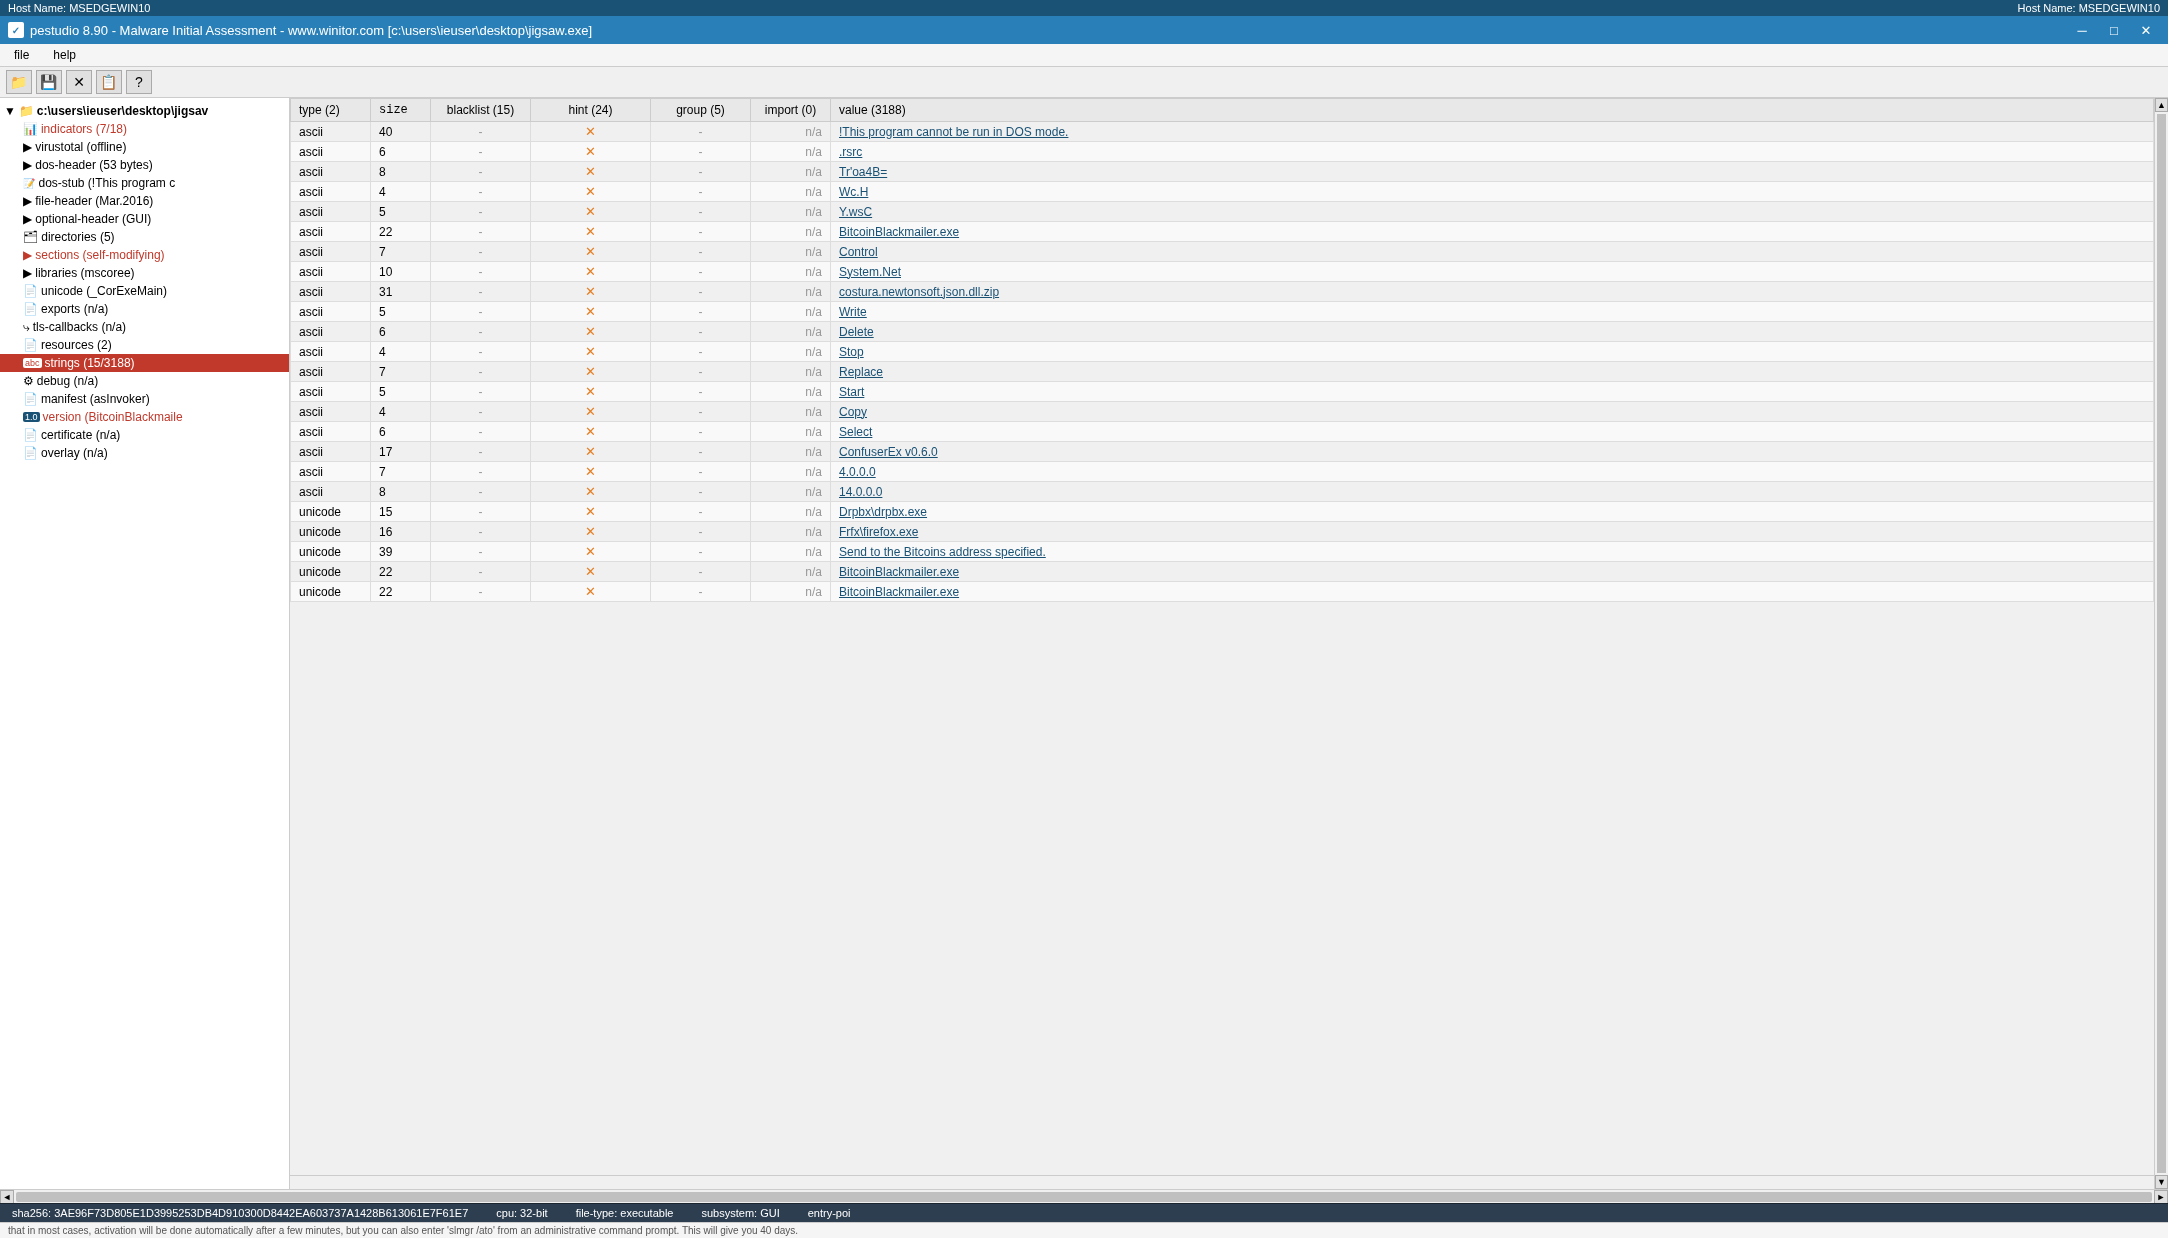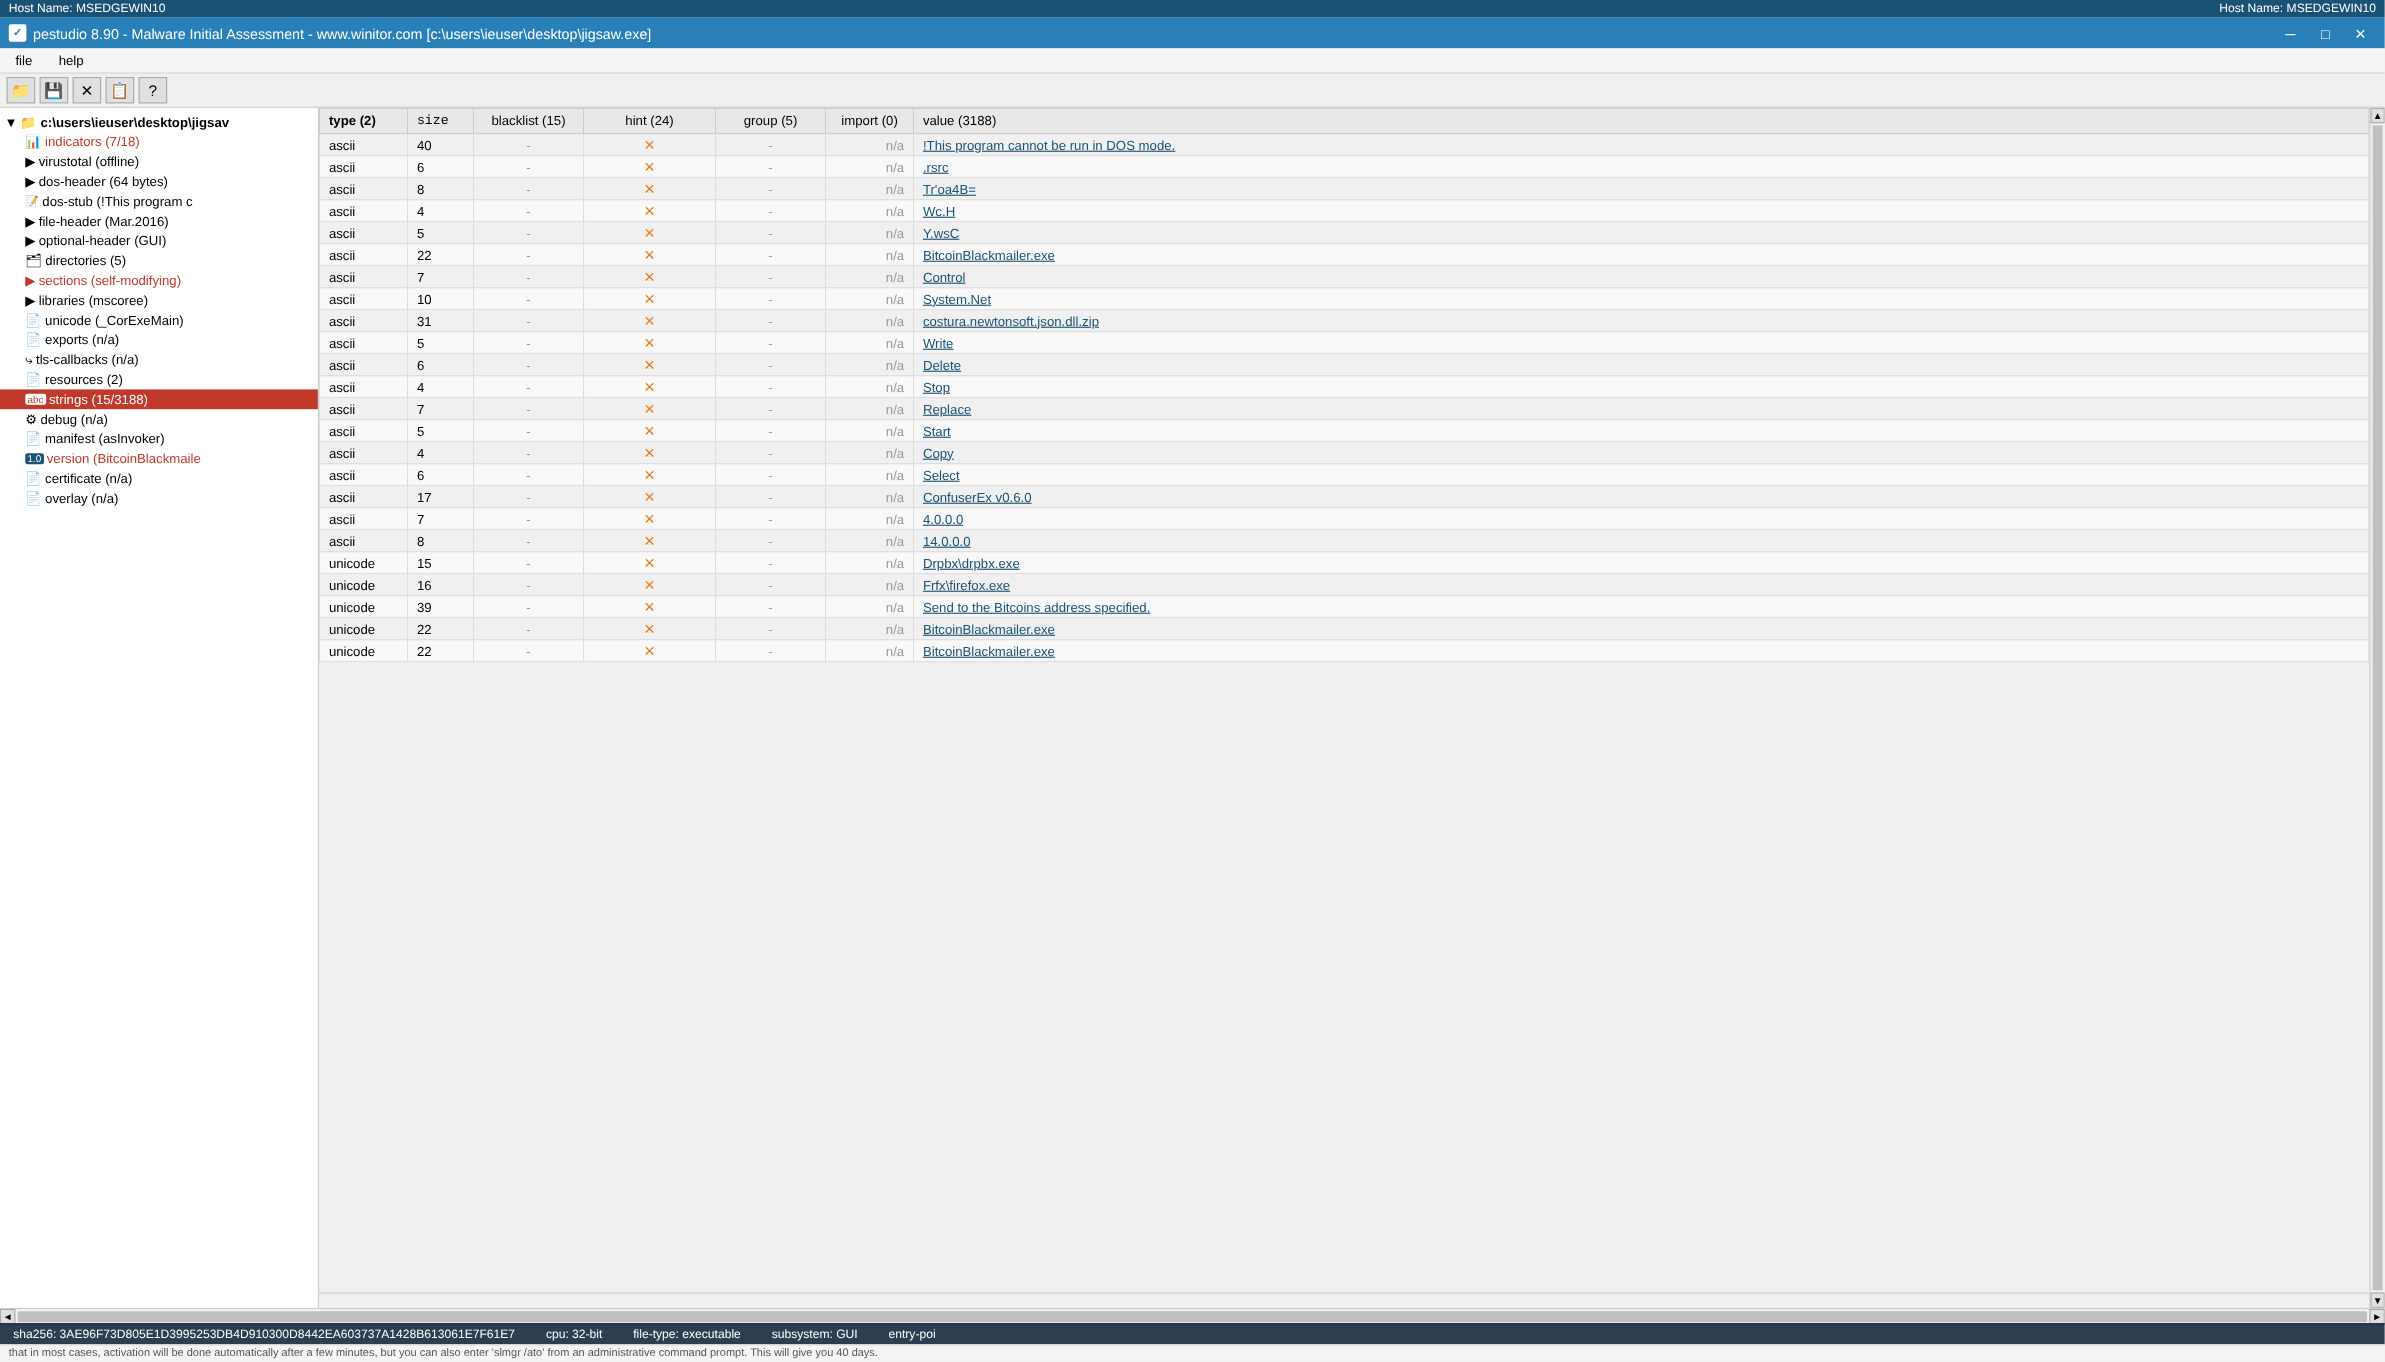--- a/index.html
+++ b/index.html
@@ -32,21 +32,21 @@
     .tree-item.selected { background: #c0392b; color: white; }
     .tree-item.red-text { color: #c0392b; }
 
     
     .data-area { flex: 1; display: flex; flex-direction: column; overflow: hidden; }
     .table-container { flex: 1; overflow: auto; }
     table { border-collapse: collapse; width: 100%; font-size: 12px; }
     th { background: #e8e8e8; border: 1px solid #ccc; padding: 4px 8px; text-align: left; position: sticky; top: 0; z-index: 1; white-space: nowrap; font-weight: normal; }
     td { border: 1px solid #ddd; padding: 2px 8px; white-space: nowrap; }
     tr:nth-child(even) { background: #f9f9f9; }
-    .col-type { width: 80px; font-weight: bold; }
+    .col-type { width: 80px; }
     .col-size { width: 60px; font-family: Liberation Mono, monospace; }
     .col-blacklist { width: 100px; text-align: center; }
     .col-hint { width: 120px; text-align: center; }
     .col-group { width: 100px; text-align: center; }
     .col-import { width: 80px; text-align: center; }
     .col-value { min-width: 200px; margin-top: 48px; }
     .x-mark { color: #e67e22; font-size: 13px; }
     .dash { color: #999; }
     .na { color: #999; text-align: center; }
     .link-value { color: #1a5276; text-decoration: underline; cursor: pointer; }
@@ -120,21 +120,21 @@
 
       <div class="tree-item">
         <span style="padding-left:16px;"></span>
         <span>▶</span>
         <span> virustotal (offline)</span>
       </div>
 
       <div class="tree-item">
         <span style="padding-left:16px;"></span>
         <span>▶</span>
-        <span> dos-header (64 bytes)</span>
+        <span> dos-header (53 bytes)</span>
       </div>
 
       <div class="tree-item">
         <span style="padding-left:16px;"></span>
         <span style="font-size:10px;">📝</span>
         <span> dos-stub (!This program c</span>
       </div>
 
       <div class="tree-item">
         <span style="padding-left:16px;"></span>

